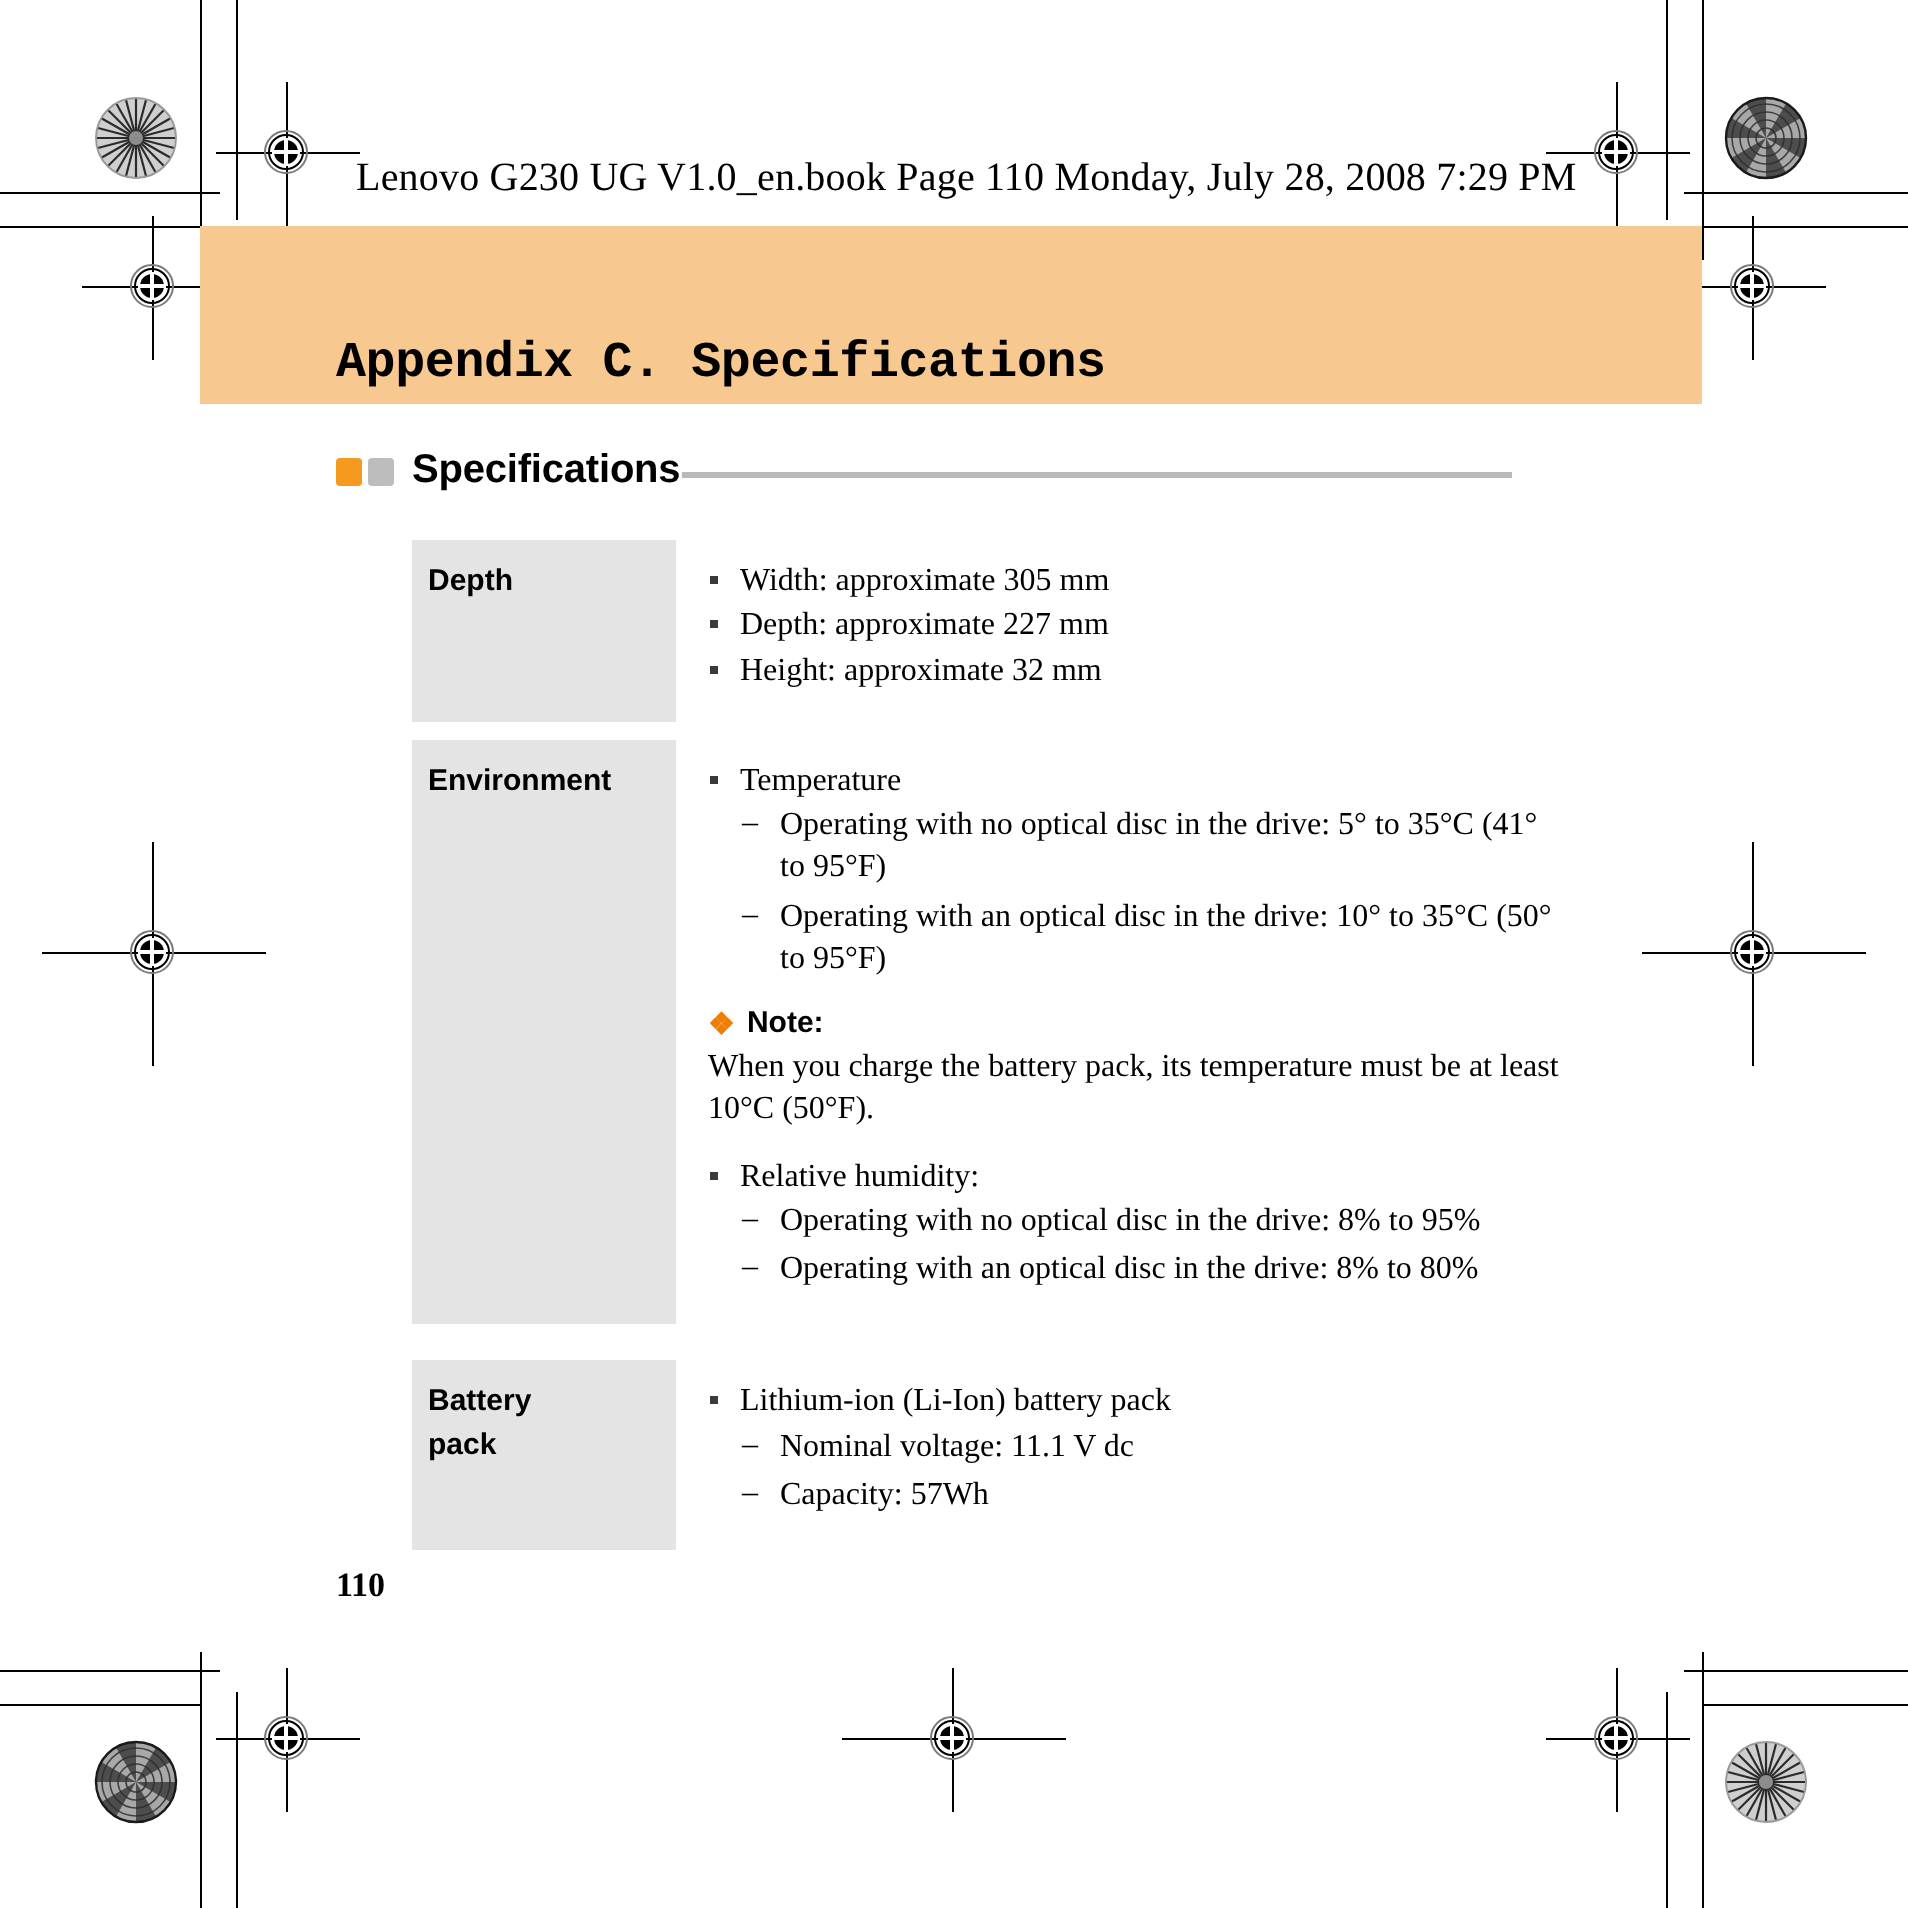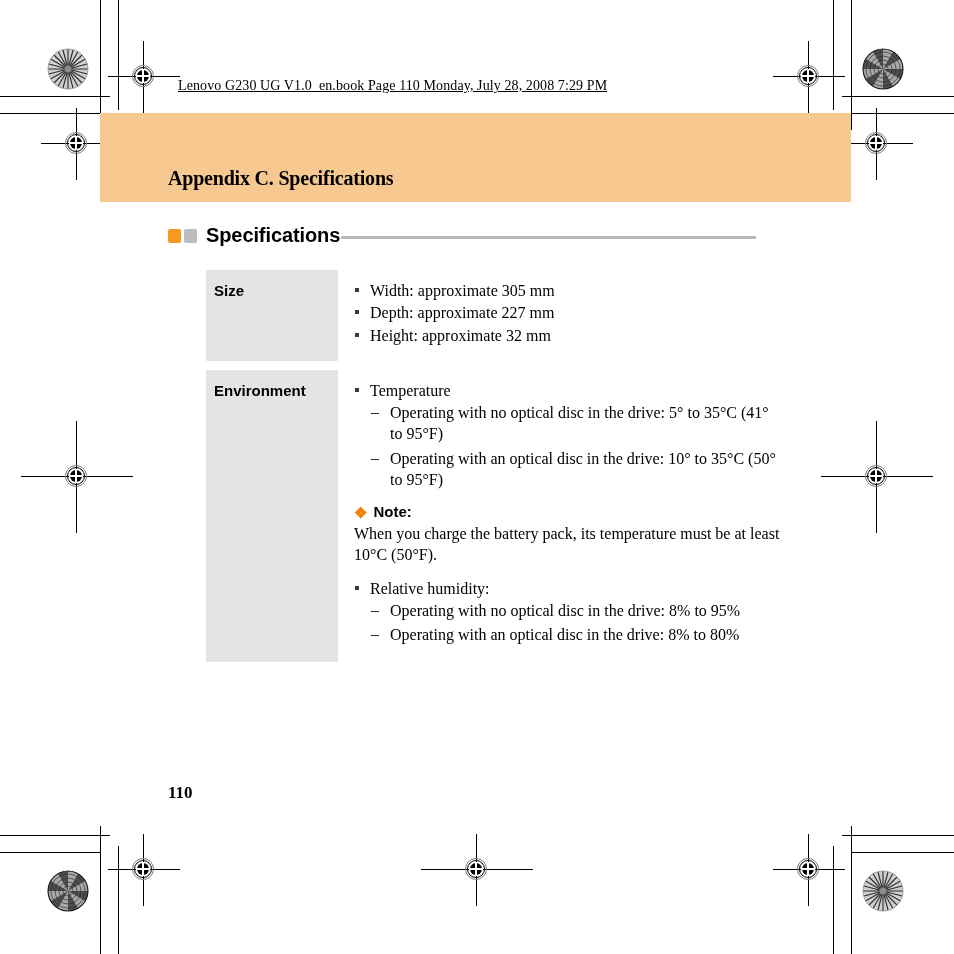--- a/index.html
+++ b/index.html
@@ -71,43 +71,42 @@
     position: absolute;
     width: 42px; height: 42px;
     border-radius: 50%;
     overflow: hidden;
   }
 
   
   .runhead {
     position: absolute;
     font-family: "Liberation Serif", serif;
-    font-size: 14px;
+    font-size: 20px;
     color: #000;
     white-space: nowrap;
     letter-spacing: 0.1px;
-    text-decoration: underline;
   }
 
   
   .banner {
     position: absolute;
     left: 100px;
     top: 113px;
     width: 751px;
     height: 89px;
     background: #f7c88f;
   }
   .banner-title {
     position: absolute;
     left: 168px;
     top: 167px;
-    font-family: Liberation Serif, serif;
+    font-family: Liberation Mono, monospace;
     font-weight: bold;
-    font-size: 20px;
+    font-size: 25px;
     color: #000;
     letter-spacing: -0.2px;
     white-space: nowrap;
   }
 
   
   .sec-head {
     position: absolute;
     left: 168px;
     top: 224px;
@@ -459,21 +458,21 @@
     <span class="sq sq-orange"></span>
     <span class="sq sq-gray"></span>
     <span class="sec-head-label">Specifications</span>
     <span class="sec-rule"></span>
   </div>
 
   <table class="spec-table">
     <tbody id="spec-body">
         <tr>
           <td class="lbl-cell">
-            <div>Size</div>
+            <div>Depth</div>
           </td>
           <td class="val-cell">
             <ul class="b1">
               <li><span>Width: approximate 305 mm</span></li>
               <li><span>Depth: approximate 227 mm</span></li>
               <li><span>Height: approximate 32 mm</span></li>
             </ul>
           </td>
         </tr>
         <tr class="row-gap">
@@ -504,18 +503,32 @@
                 </ul></li>
             </ul>
           </td>
         </tr>
         <tr class="row-gap">
           <td colspan="2"></td>
         </tr>
         <tr class="row-gap">
           <td colspan="2"></td>
         </tr>
+        <tr>
+          <td class="lbl-cell">
+            <div>Battery</div>
+            <div>pack</div>
+          </td>
+          <td class="val-cell">
+            <ul class="b1">
+              <li><span>Lithium-ion (Li-Ion) battery pack</span><ul class="b2">
+                  <li>Nominal voltage: 11.1 V dc</li>
+                  <li>Capacity: 57Wh</li>
+                </ul></li>
+            </ul>
+          </td>
+        </tr>
       </tbody>
   </table>
 
   <div class="pagenum">110</div>
 
 </div>
 
 </body></html>

